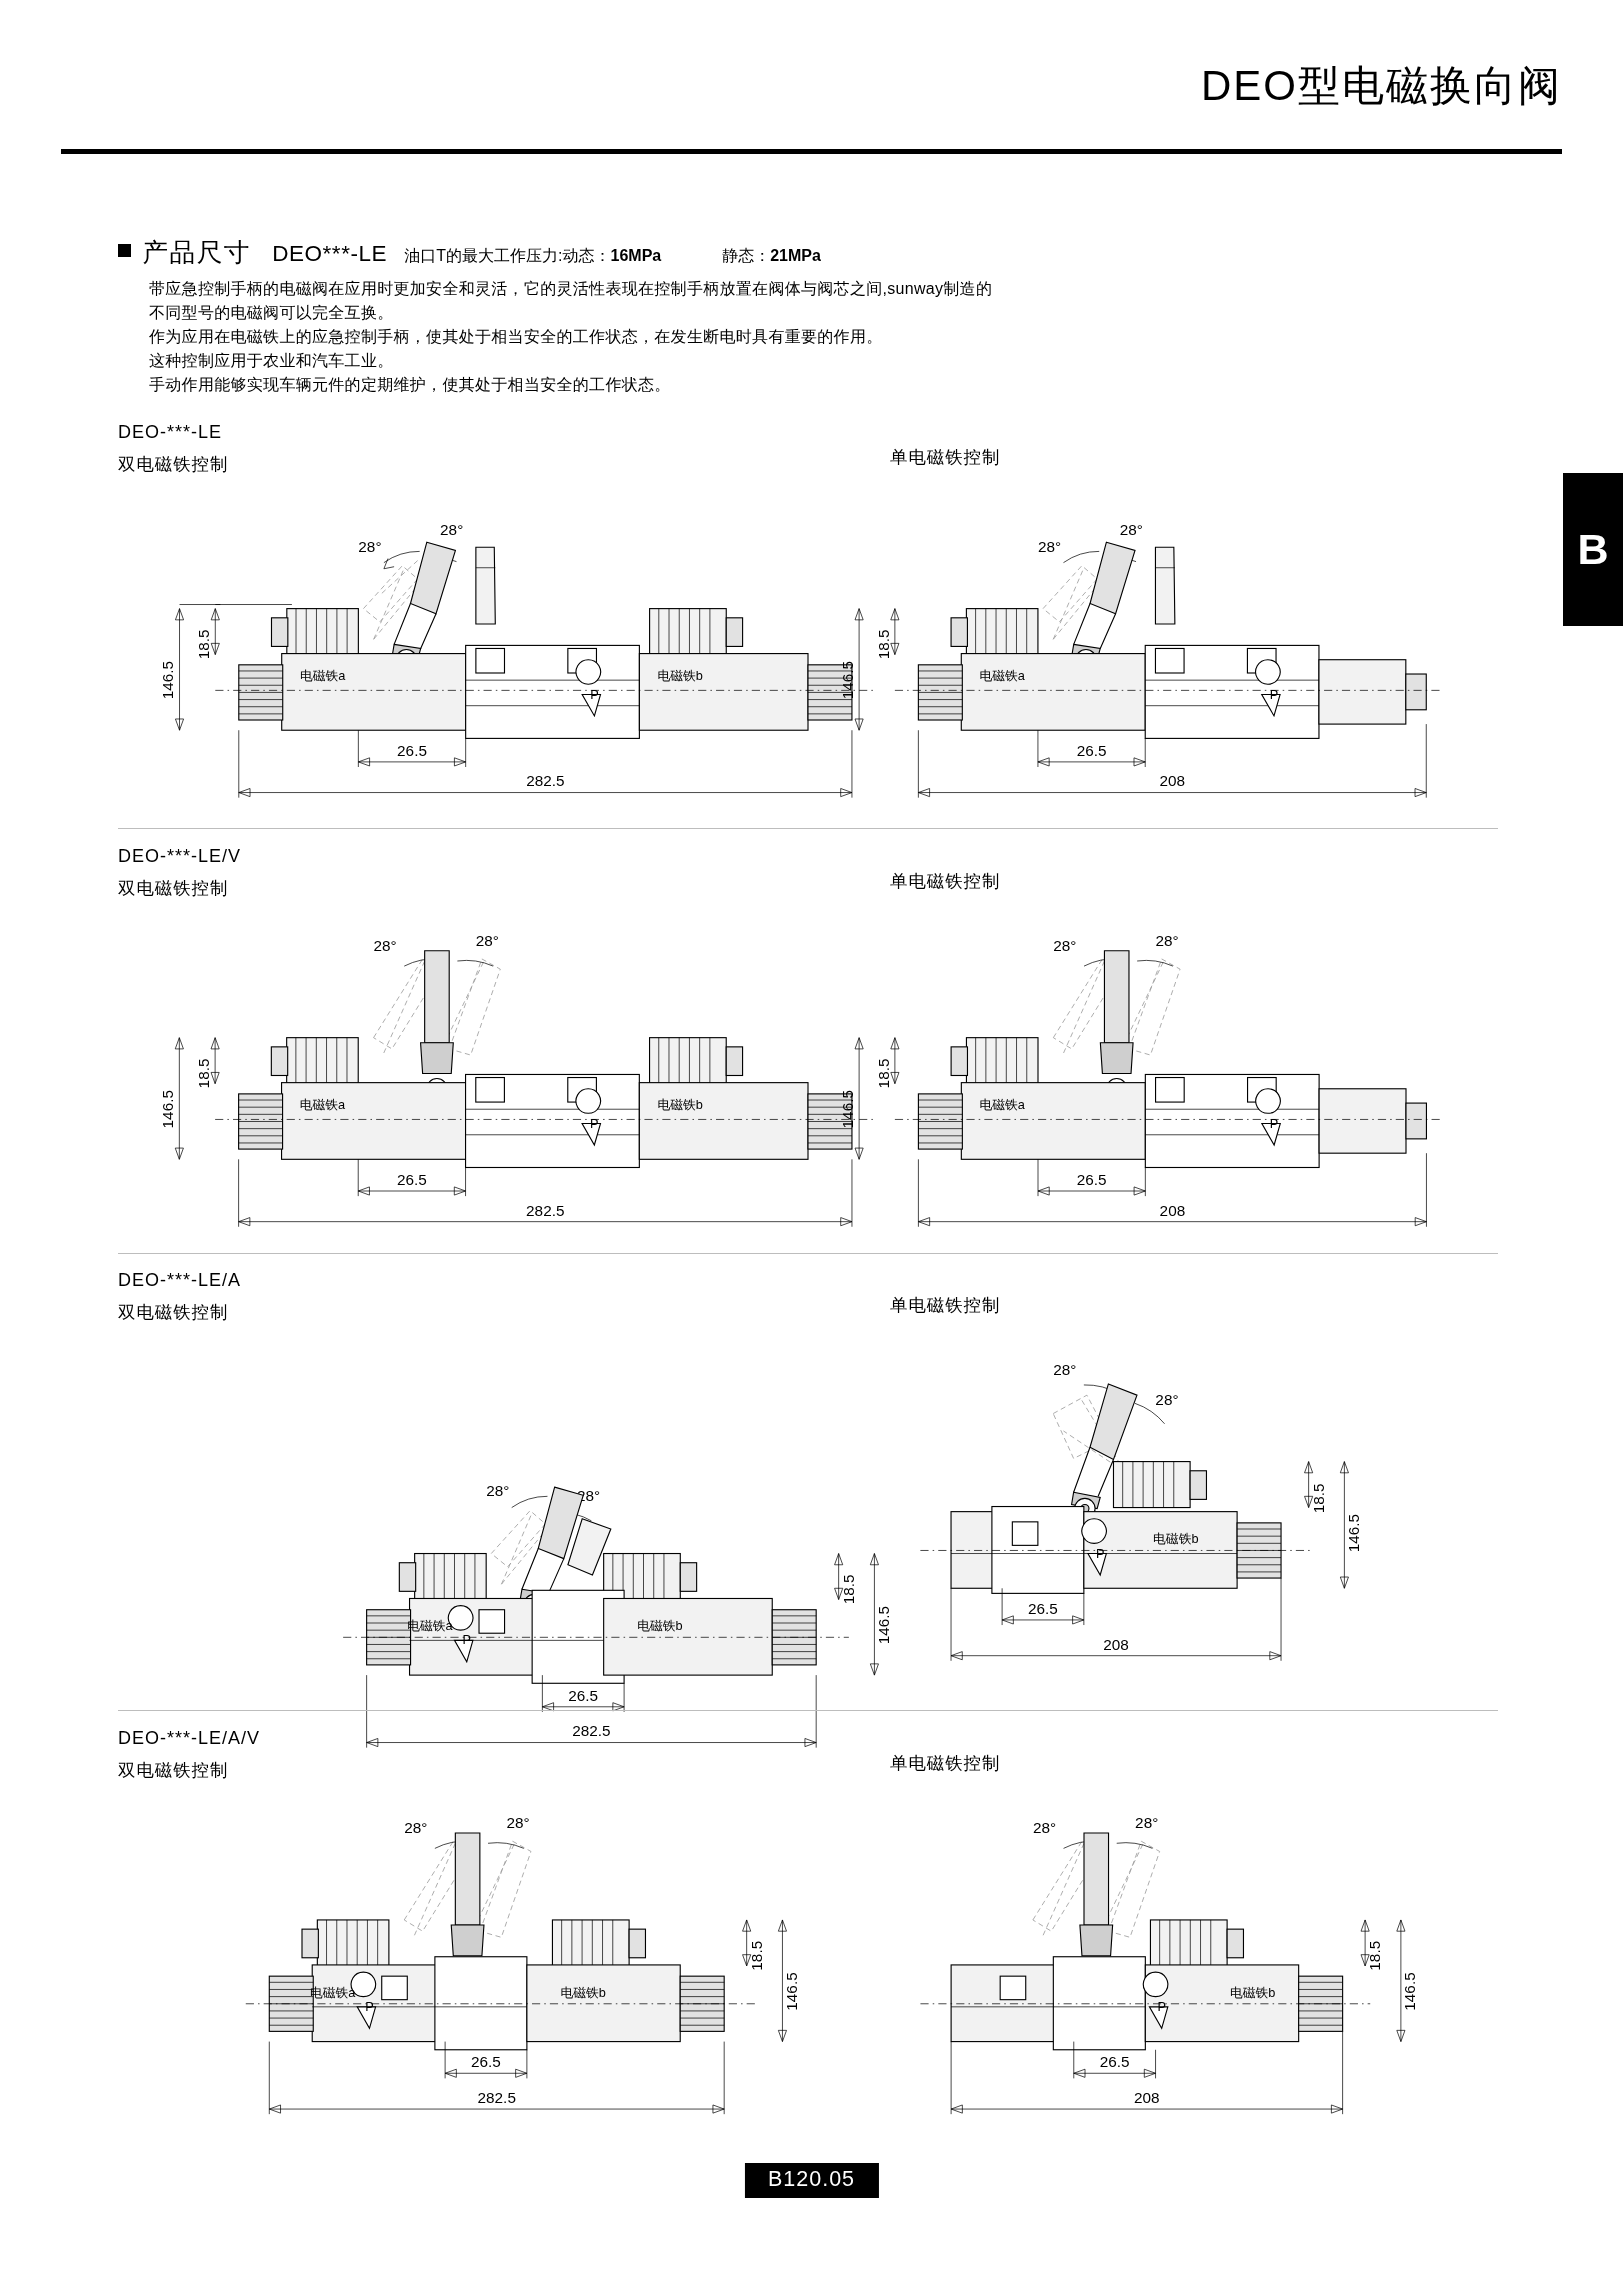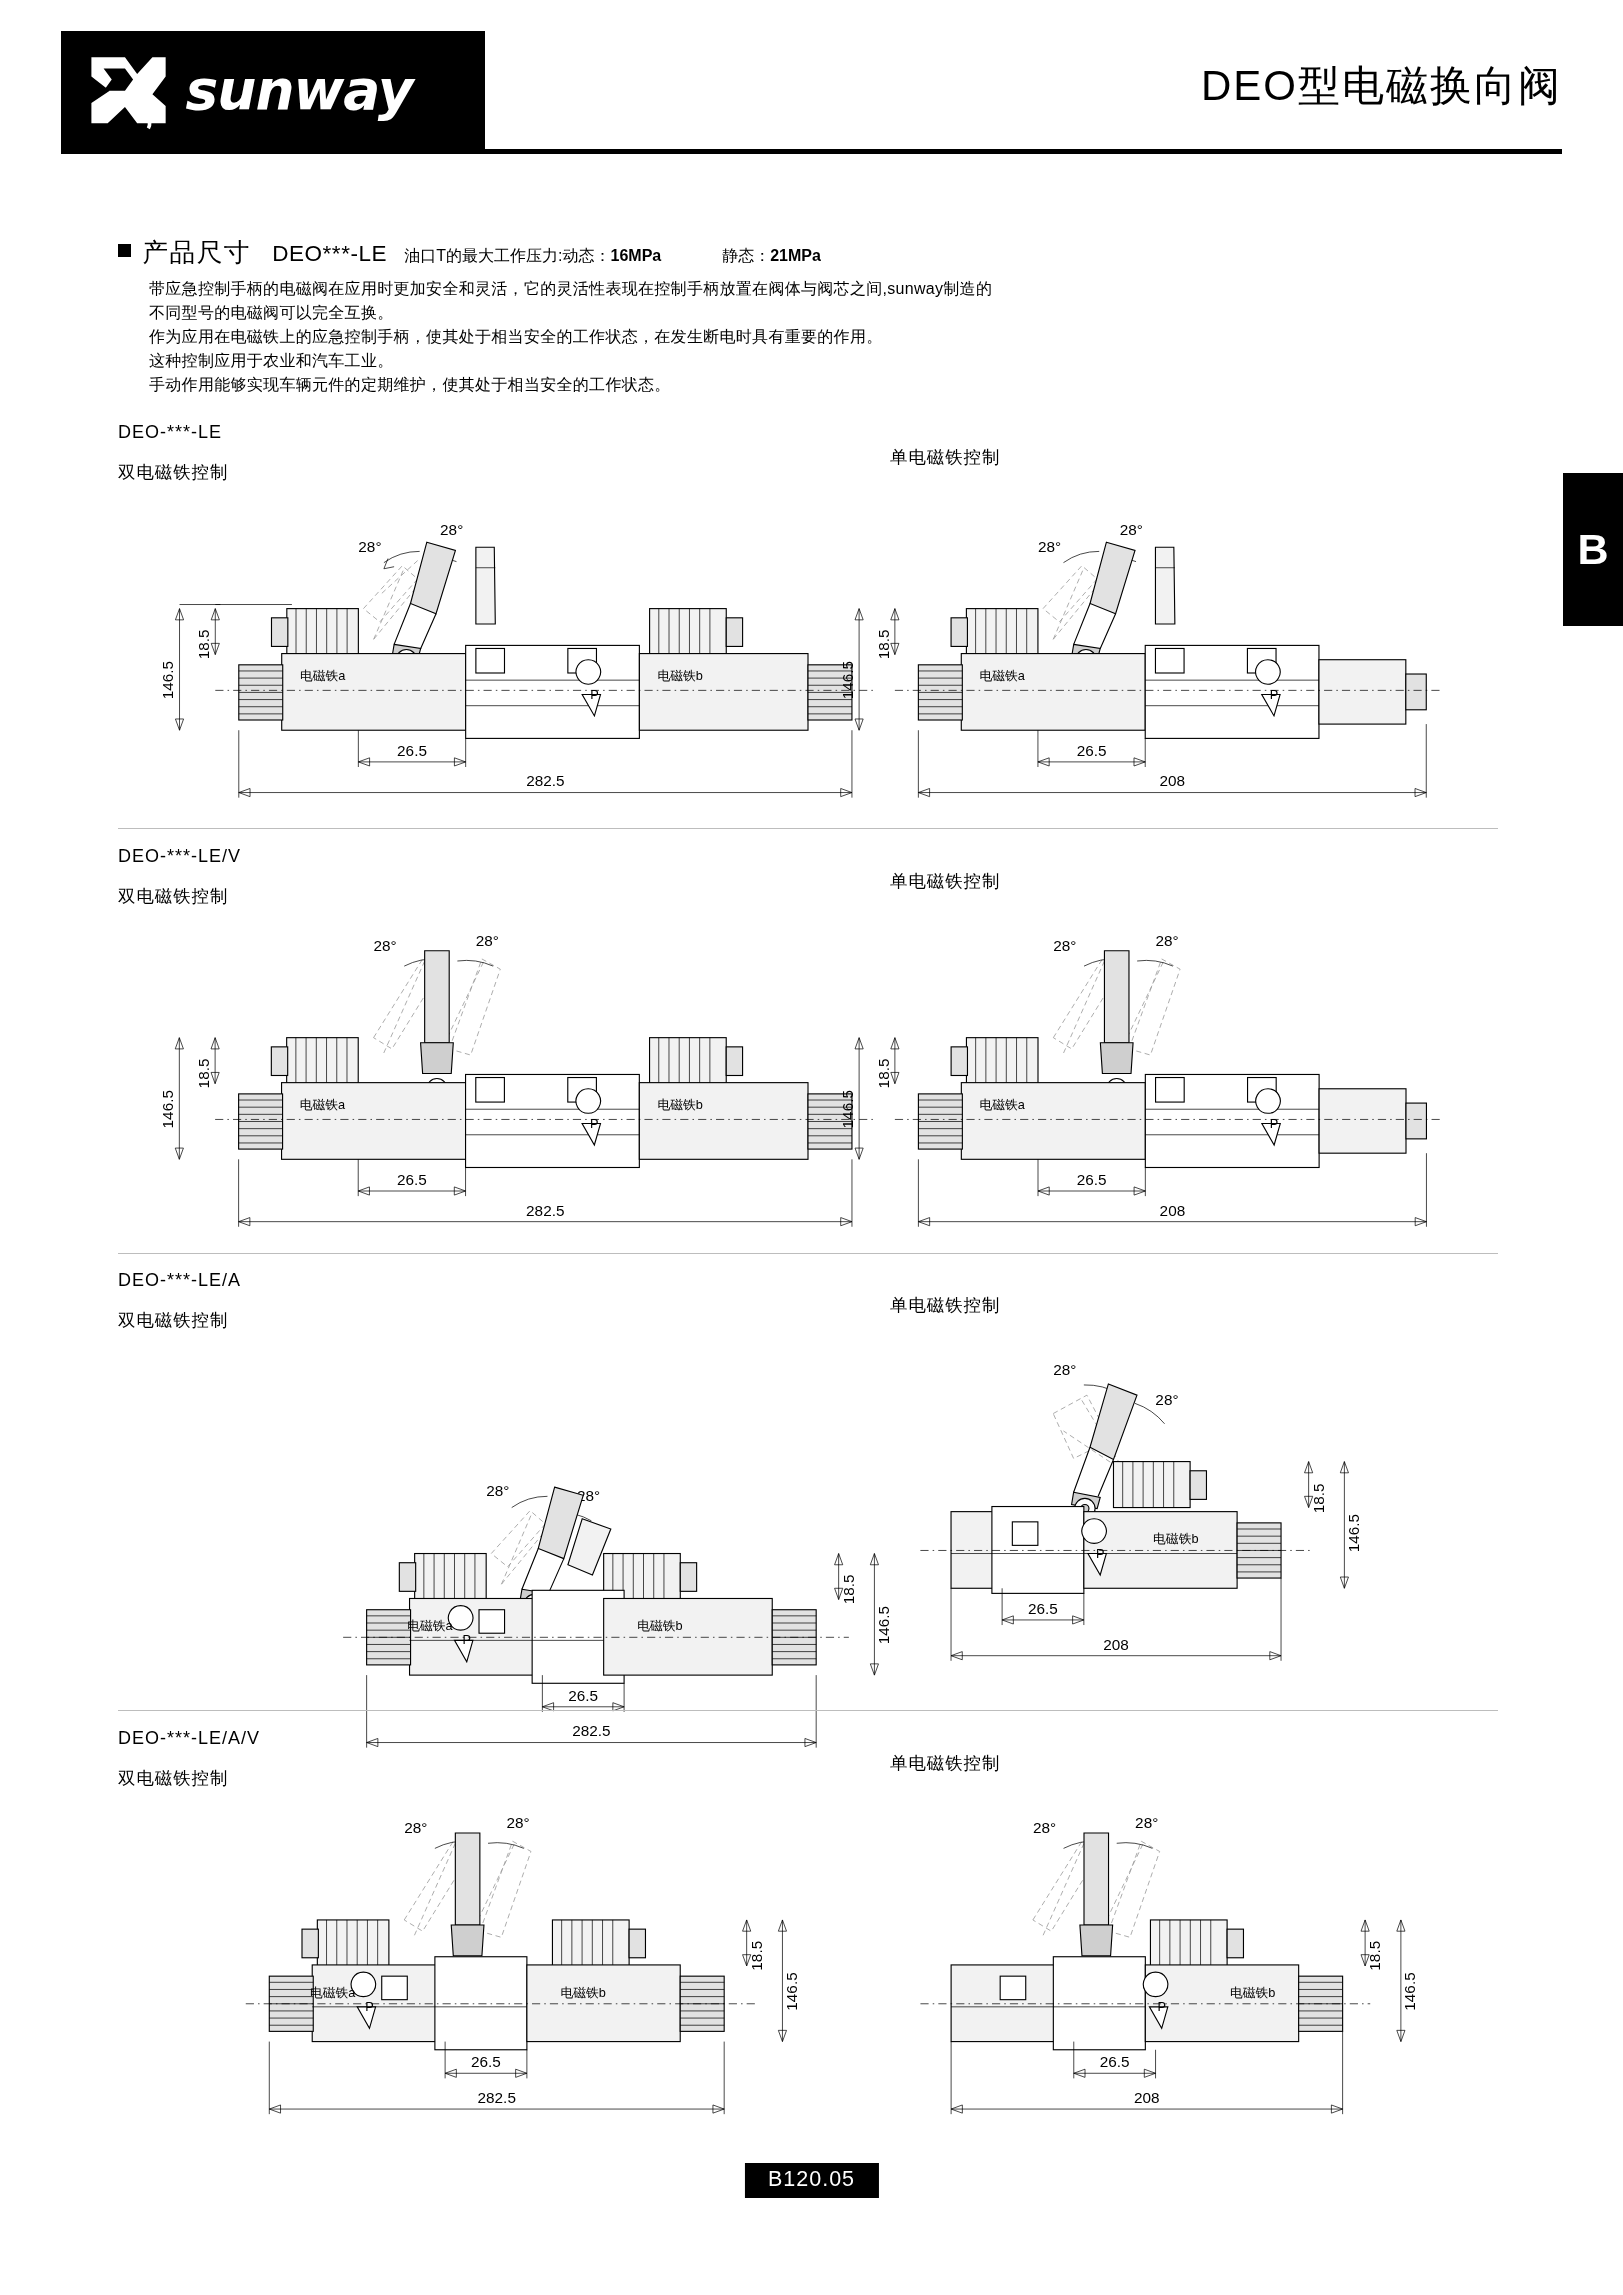--- a/index.html
+++ b/index.html
@@ -139,21 +139,21 @@
     width: 1380px;
     height: 1px;
     background: #bdbdbd;
   }
   .sec-model {
     font-size: 18px;
     letter-spacing: 1px;
   }
   .sec-sub {
     font-size: 17.4px;
-    margin-top: 17px;
+    margin-top: 9px;
     letter-spacing: 1px;
   }
   .sec-sub-right {
     position: absolute;
     font-size: 17.4px;
     letter-spacing: 1px;
   }
 
   
   svg.draw { position: absolute; overflow: visible; }
@@ -181,32 +181,20 @@
     font-size: 21.5px;
     letter-spacing: 1px;
     padding: 4.1px 23.5px 6.1px 23.5px;
     text-align: center;
   }
 </style>
 </head>
 <body>
 
 <div class="header">
-  <div class="logo-box">
-    <div class="logo-mark">
-      <svg width="102" height="89" viewBox="0 0 200 175">
-        <rect x="0" y="0" width="200" height="175" fill="#000"></rect>
-        <path d="M30 22 L96 22 L120 55 L150 22 L176 22 L176 60 L150 95 L176 118 L176 152 L120 152 L96 120 L62 152 L30 152 L30 112 L66 88 L30 60 Z" fill="#ffffff"></path>
-        <path d="M54 44 L96 44 L112 66 L96 88 L54 88 L70 66 Z" fill="#000000"></path>
-        <circle cx="146" cy="132" r="13" fill="#ffffff"></circle>
-        <path d="M140 142 q8 10 2 20" stroke="#ffffff" stroke-width="7" fill="none"></path>
-      </svg>
-    </div>
-    <div class="logo-word">sunway</div>
-  </div>
   <div class="header-title">DEO型电磁换向阀</div>
   <div class="header-rule"></div>
 </div>
 
 <div class="side-tab">B</div>
 
 <div class="intro">
   <div class="intro-head">
     <span class="bullet-sq"></span>
     <span class="intro-title">产品尺寸</span>

